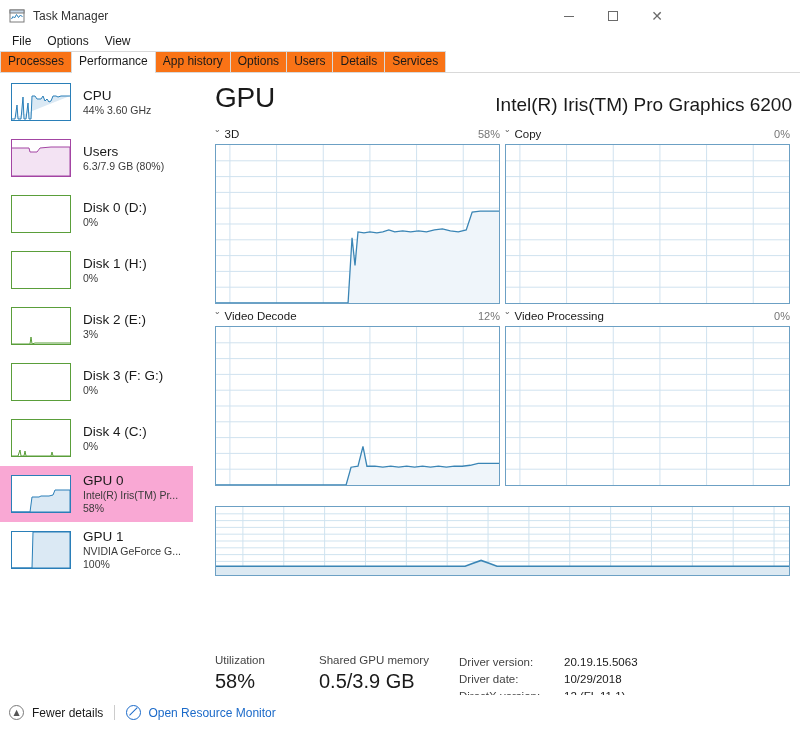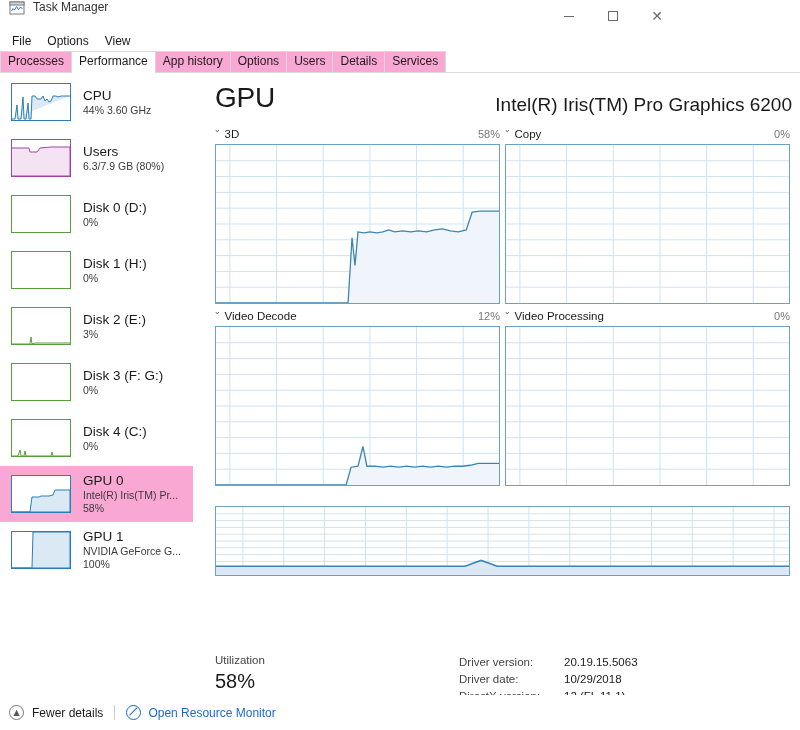--- a/index.html
+++ b/index.html
@@ -9,21 +9,21 @@
     background: #ffffff;
     font-family: "Liberation Sans", sans-serif;
     color: #1a1a1a;
     overflow: hidden;
   }
 
   
   .titlebar {
     position: absolute; left: 0; top: 0; width: 679px; height: 32px;
     background: #ffffff;
-    display: flex; 
+    display: flex; align-items: center;
   }
   .tb-icon {
     margin-left: 9px; width: 16px; height: 16px;
     display: flex; align-items: center; justify-content: center;
   }
   .tb-title {
     margin-left: 8px; font-size: 12px; color: #333333;
   }
   .winbtns { margin-left: auto; display: flex; height: 32px; }
   .winbtn {
@@ -49,21 +49,21 @@
   .tabstrip {
     position: absolute; left: 0; top: 52px; width: 800px; height: 21px;
     display: flex; align-items: flex-end;
     border-bottom: 1px solid #d9d9d9;
   }
   .tab {
     font-size: 12px; color: #1a1a1a;
     padding: 2px 7px 3px 7px;
     border: 1px solid #d9d9d9;
     border-bottom: none;
-    background: #f9a8d4;
+    background: #f97316;
     margin-right: -1px;
     line-height: 15px;
   }
   .tab.sel {
     background: #ffffff;
     position: relative;
     z-index: 3;
     padding-top: 2px; padding-bottom: 4px;
     margin-bottom: -1px;
     font-weight: normal;
@@ -498,20 +498,24 @@
     </svg>
   </div>
 
   <div class="stats">
     <div class="col-a">
       <div class="st-label">Utilization</div>
       <div class="st-value">58%</div>
       <div class="st-label" style="margin-top:4px;">GPU Memory</div>
       <div class="st-value">0.5/3.9 GB</div>
     </div>
+    <div class="col-b">
+      <div class="st-label">Shared GPU memory</div>
+      <div class="st-value">0.5/3.9 GB</div>
+    </div>
     <div class="col-c">
       <div class="kv">
         <span class="k">Driver version:</span>
         <span class="v">20.19.15.5063</span>
       </div>
       <div class="kv">
         <span class="k">Driver date:</span>
         <span class="v">10/29/2018</span>
       </div>
       <div class="kv">

